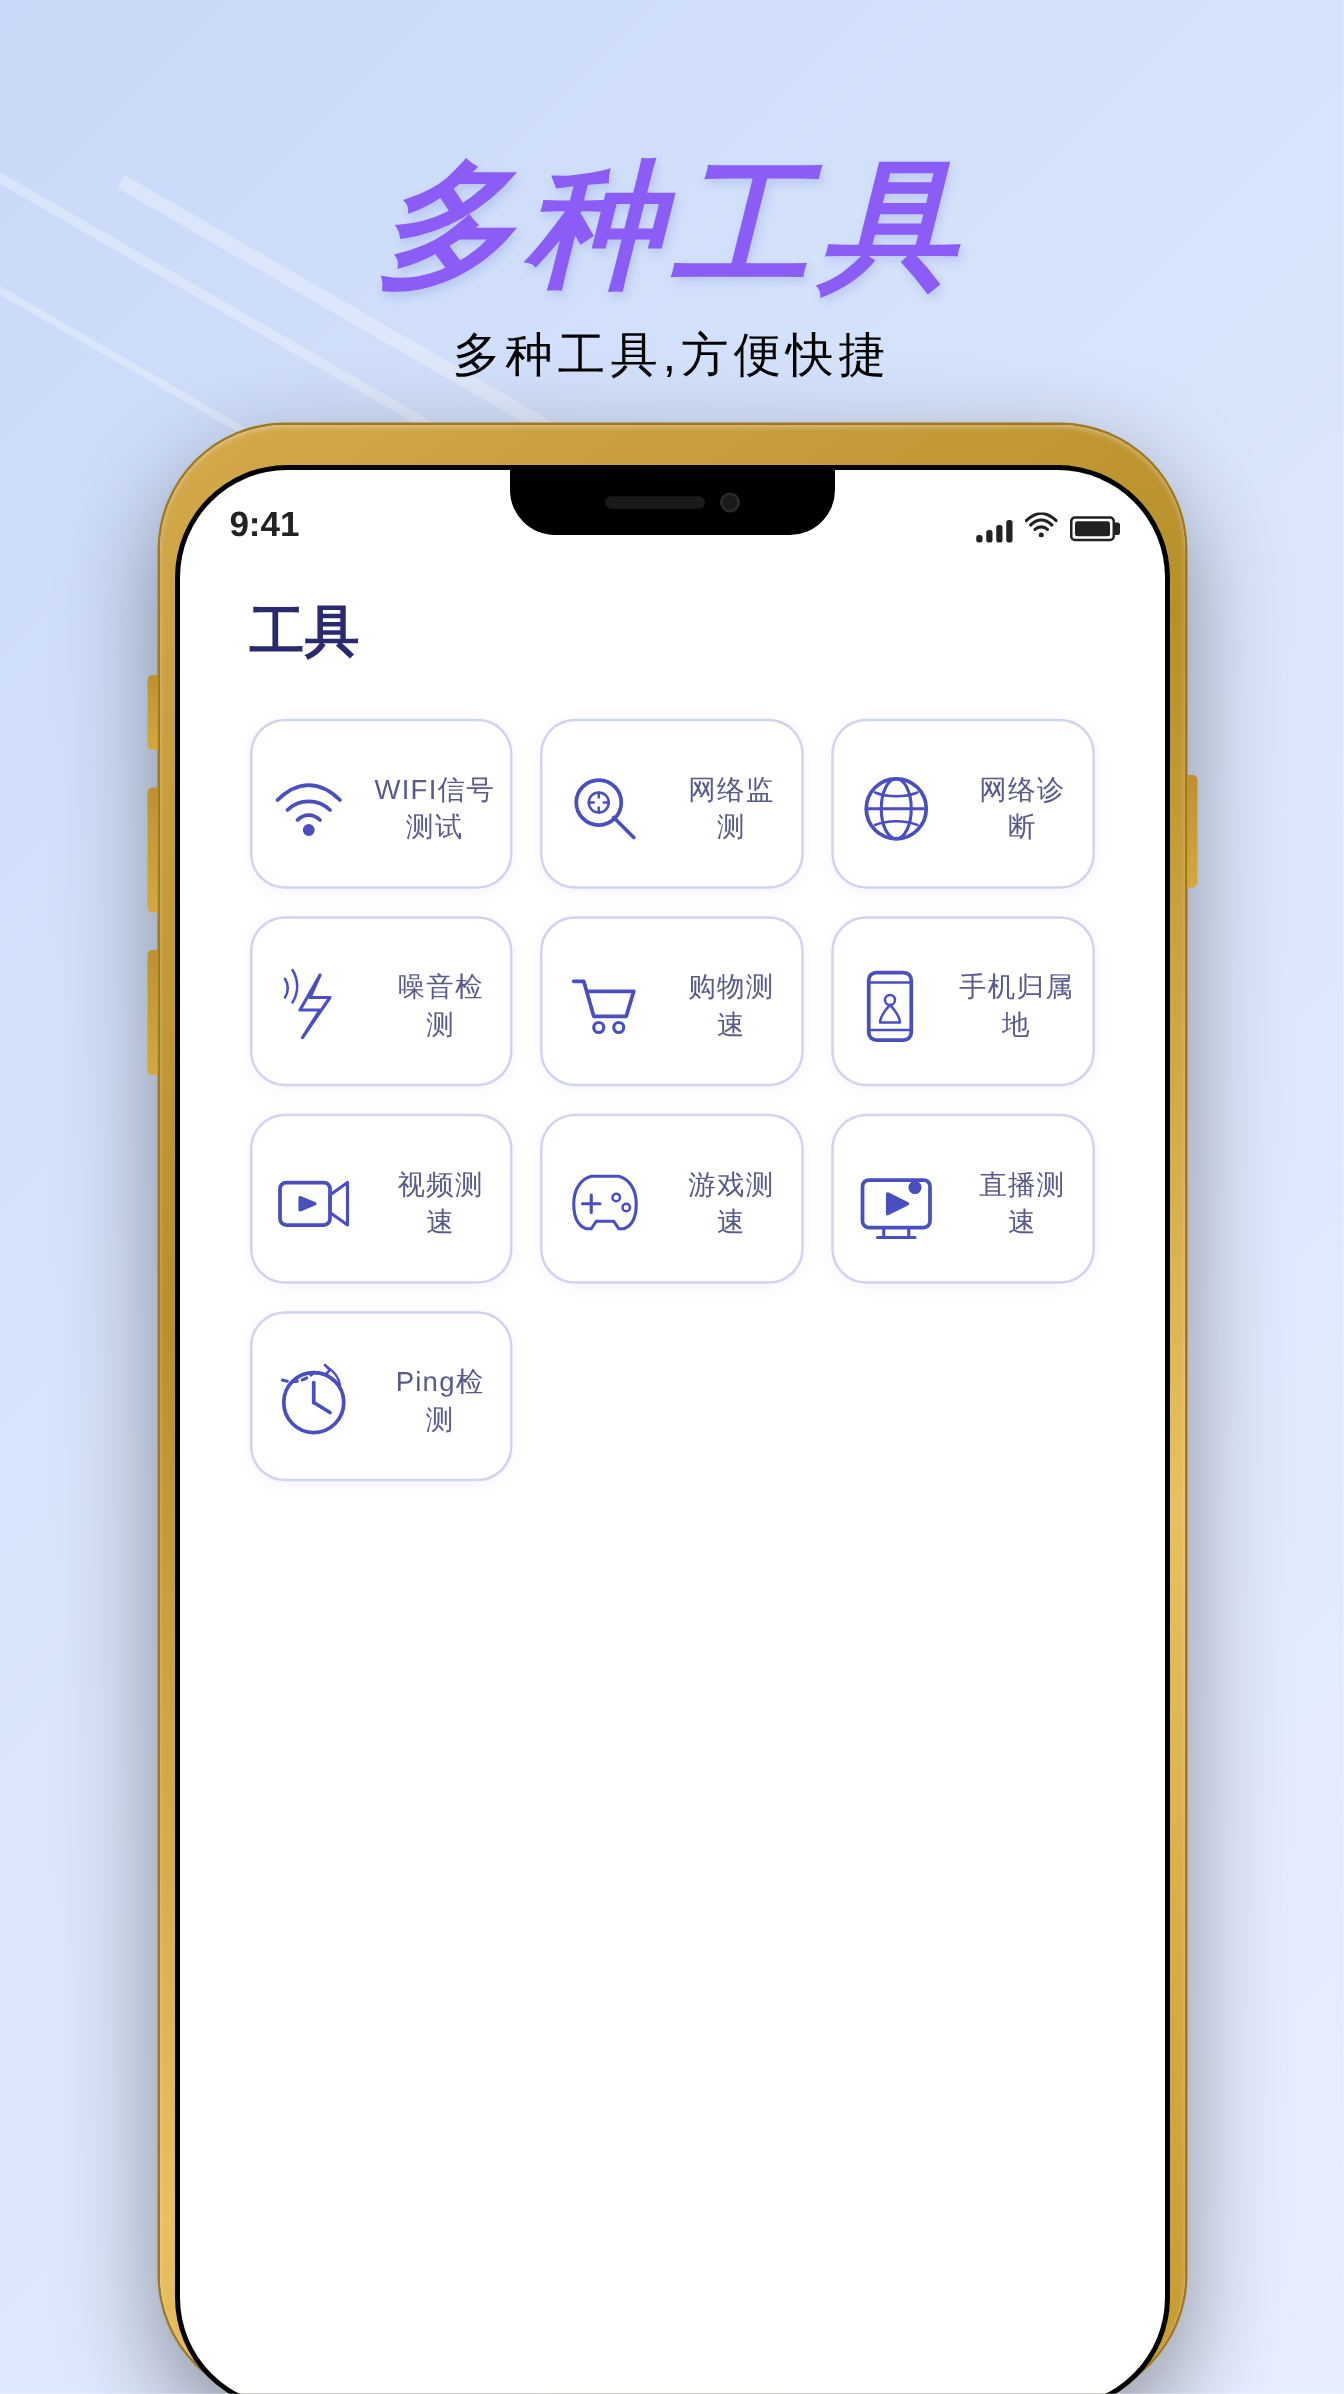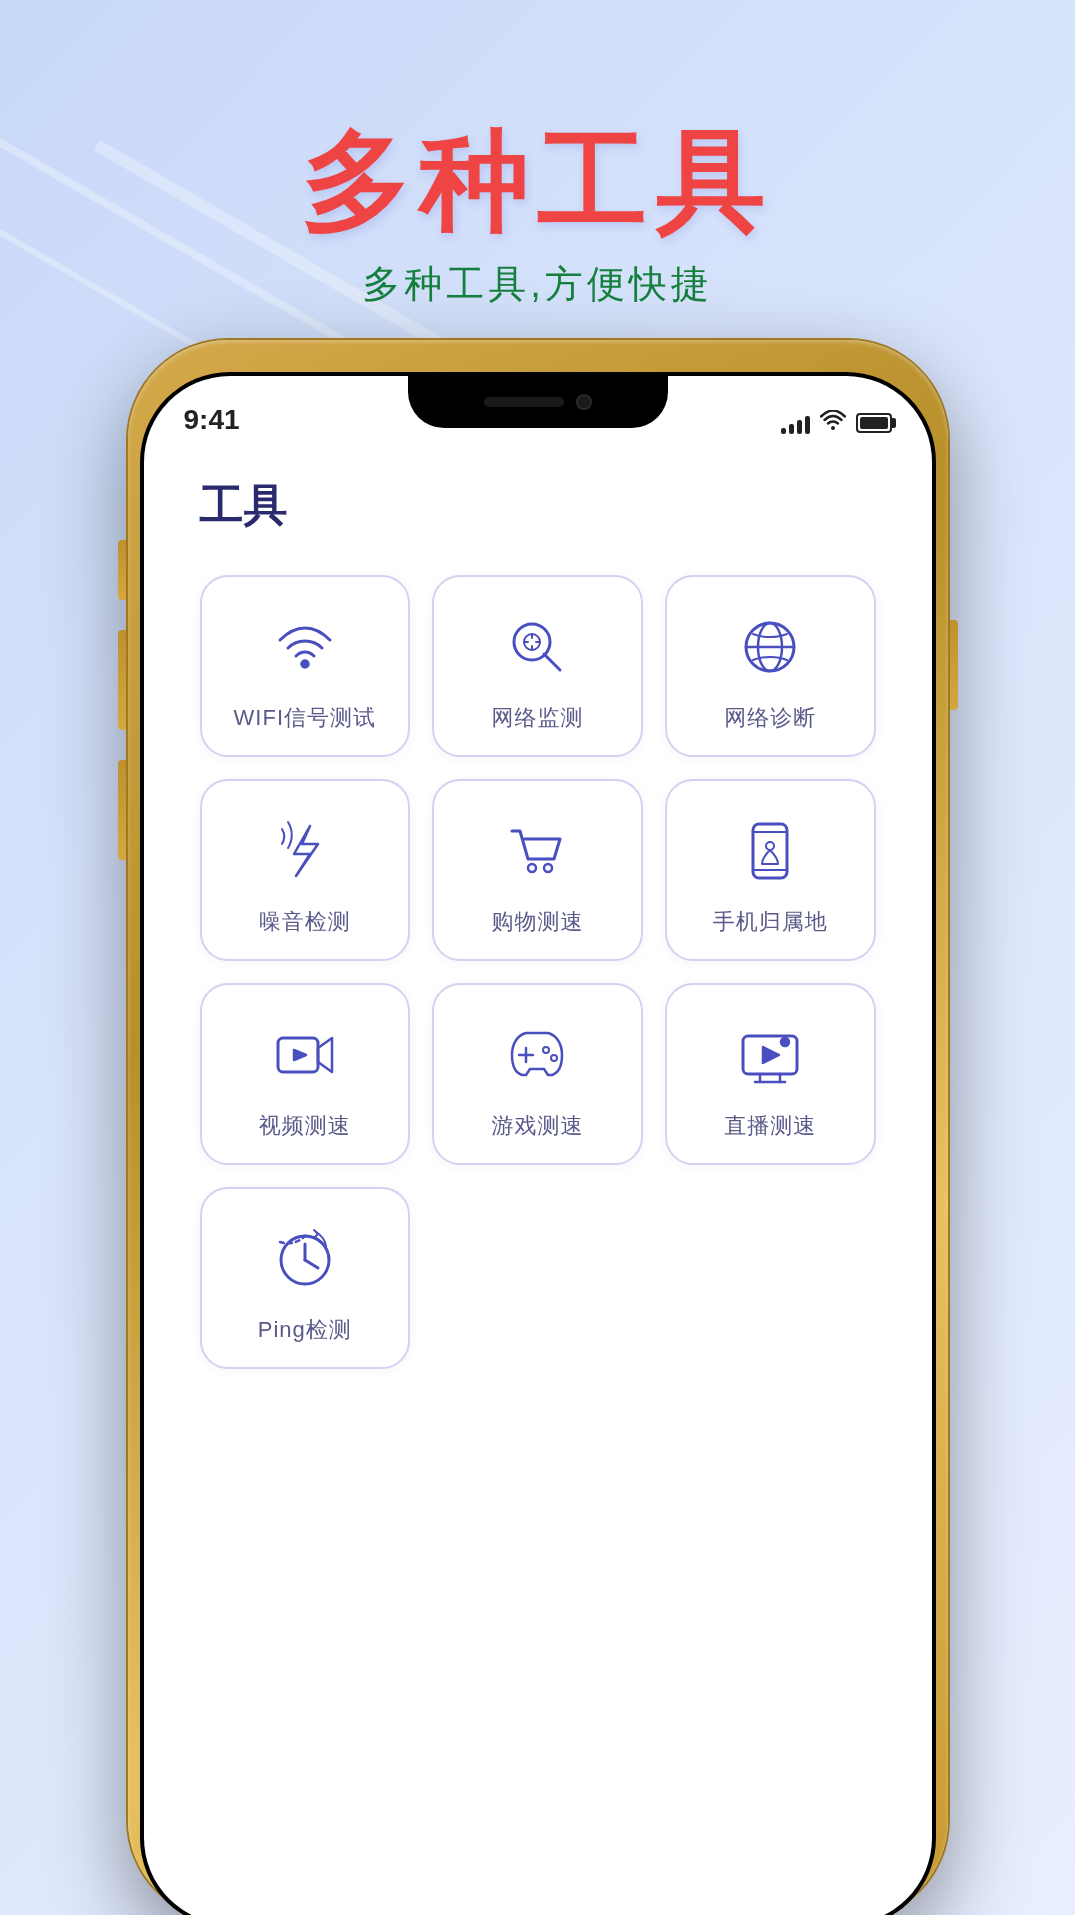--- a/index.html
+++ b/index.html
@@ -48,28 +48,29 @@
       height: 430px;
       display: flex;
       flex-direction: column;
       align-items: center;
       justify-content: center;
       z-index: 2;
     }
     .hero-title {
       font-size: 110px;
       font-weight: 900;
-      color: #ef4444;
+      color: #8b5cf6;
       letter-spacing: 8px;
       text-shadow: 2px 4px 8px rgba(60,70,200,0.15);
       line-height: 1.1;
+      font-style: italic;
     }
     .hero-subtitle {
       font-size: 38px;
-      color: #15803d;
+      color: #000000;
       margin-top: 18px;
       font-weight: 400;
       letter-spacing: 4px;
     }
 
     
     .phone-wrapper {
       position: absolute;
       top: 340px;
       left: 50%;
@@ -235,21 +236,21 @@
       display: grid;
       grid-template-columns: repeat(3, 1fr);
       gap: 22px;
     }
 
     .tool-card {
       background: #fff;
       border-radius: 28px;
       border: 2px solid #d0d4f0;
       display: flex;
-      flex-direction: column;
+      flex-direction: row;
       align-items: center;
       justify-content: center;
       padding: 30px 10px 22px;
       gap: 16px;
       box-shadow: 0 2px 12px rgba(80,90,200,0.06);
     }
 
     .tool-icon {
       width: 80px;
       height: 80px;

